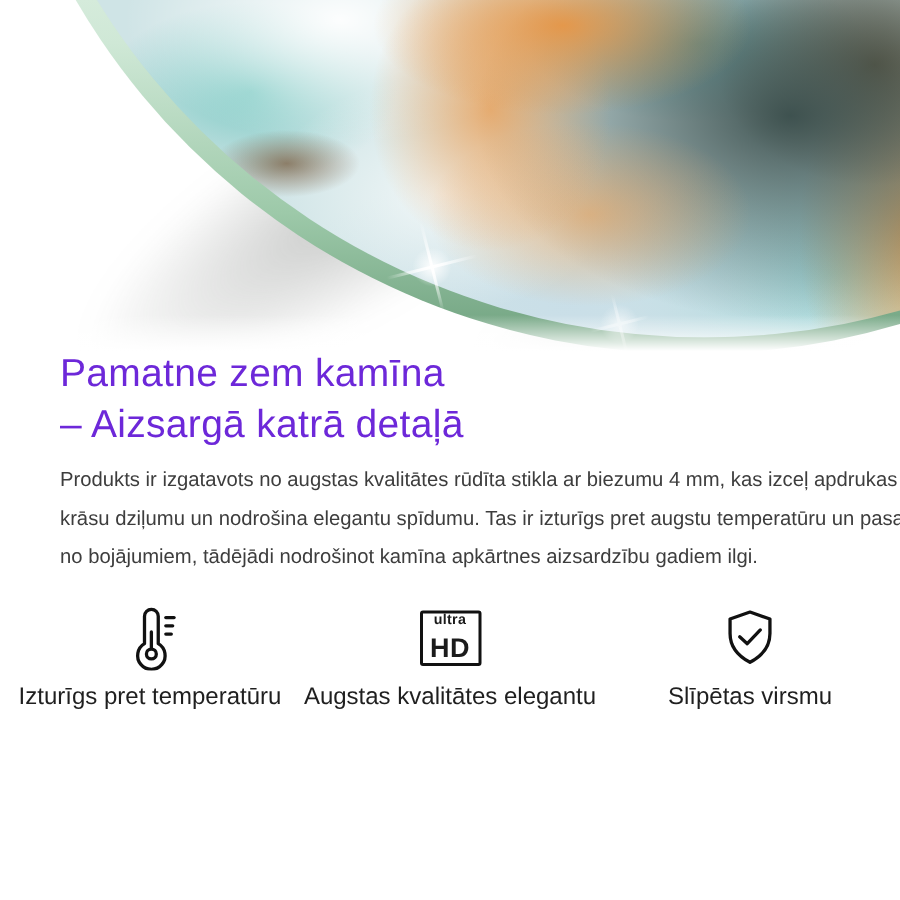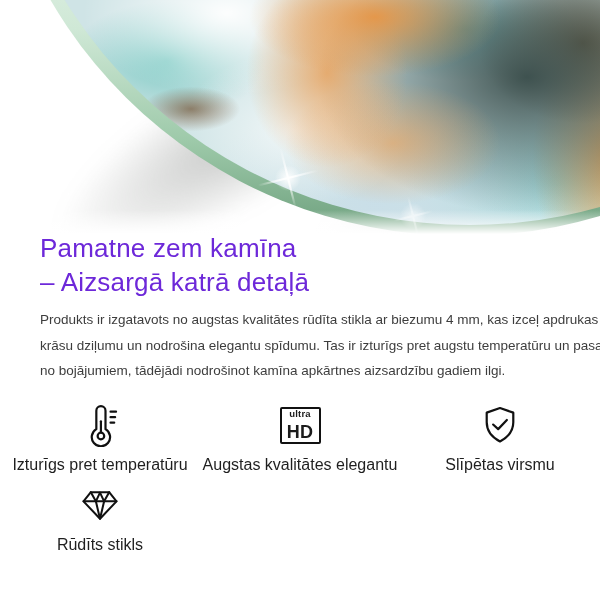--- a/index.html
+++ b/index.html
@@ -124,28 +124,17 @@
     <div class="feature">
       <div class="icon-box">
         <svg width="44" height="44" viewBox="0 0 48 48" fill="none" stroke="#111" stroke-width="2.4" stroke-linecap="round" stroke-linejoin="round">
           <path d="M24 5.5 L38.5 10.5 V21 C38.5 30.5 32.5 37.5 24 42 C15.5 37.5 9.5 30.5 9.5 21 V10.5 Z"></path>
           <polyline points="16.5,23.5 22,28.5 31.5,18.5"></polyline>
         </svg>
       </div>
       <div class="label">Slīpētas virsmu</div>
     </div>
 
-    <div class="feature">
-      <div class="icon-box">
-        <svg width="44" height="44" viewBox="0 0 48 48" fill="none" stroke="#111" stroke-width="2.2" stroke-linecap="round" stroke-linejoin="round">
-          <path d="M14 10 L34 10 L42 20 L24 39 L6 20 Z"></path>
-          <path d="M6 20 H42"></path>
-          <path d="M14 10 L19.5 20 L24 10.5 L28.5 20 L34 10"></path>
-          <path d="M19.5 20 L24 39 L28.5 20"></path>
-        </svg>
-      </div>
-      <div class="label">Rūdīts stikls</div>
-    </div>
 
 
 
   </div>
 </div>
 
 </body></html>

